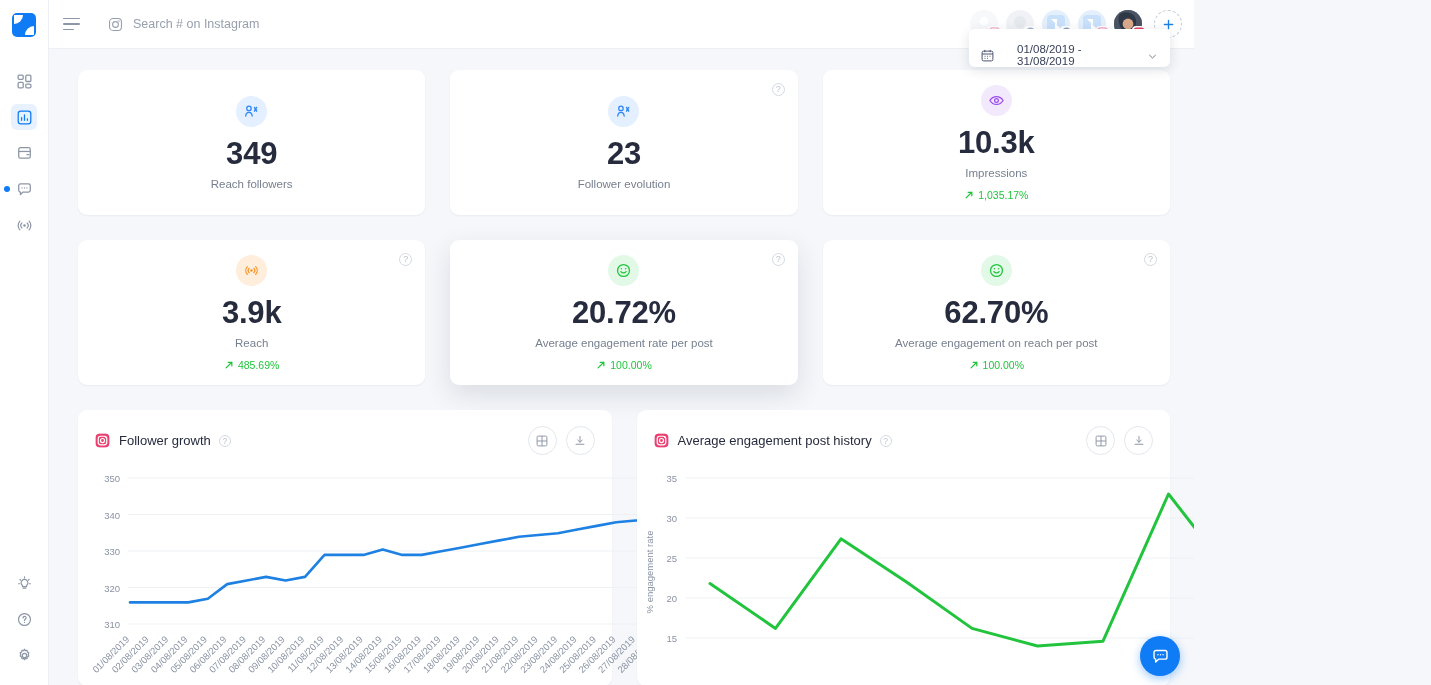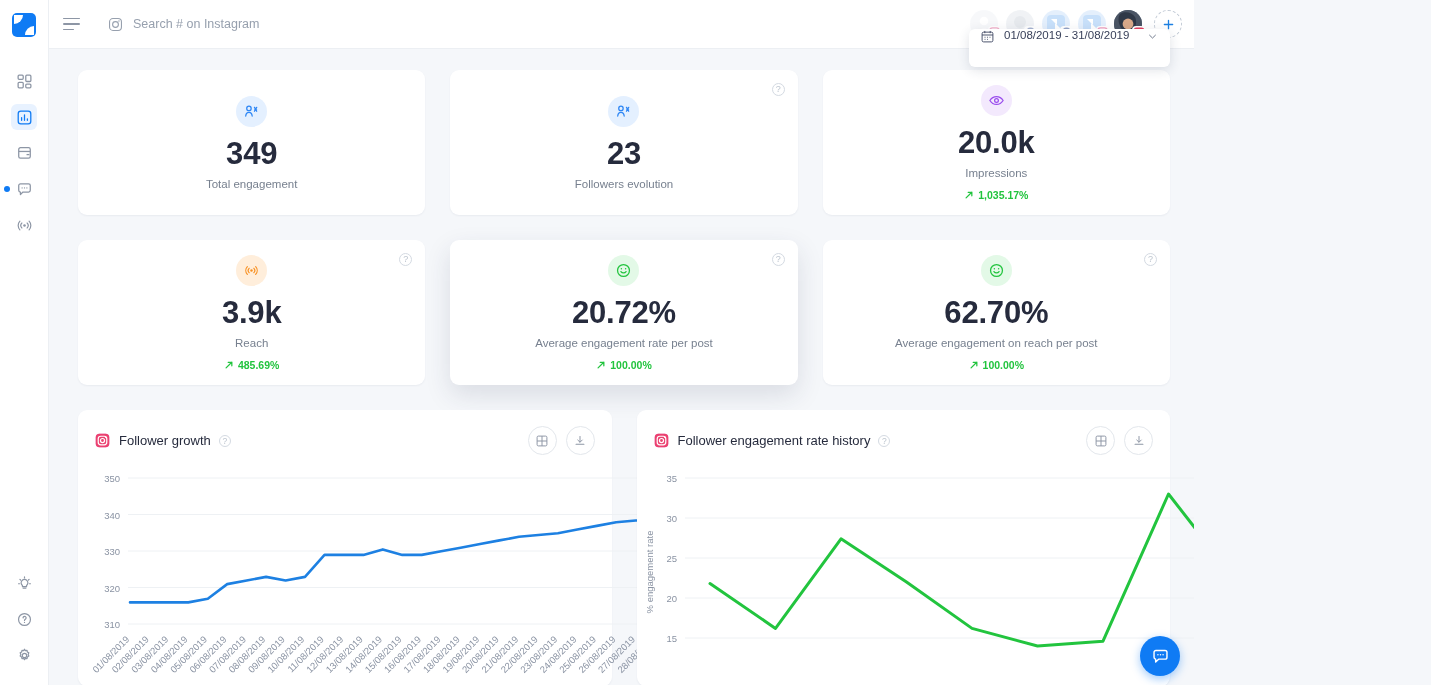--- a/index.html
+++ b/index.html
@@ -106,29 +106,29 @@
   .card-ico {
     width: 31px; height: 31px; border-radius: 50%;
     display:flex; align-items:center; justify-content:center; margin-bottom: 9px;
   }
   .ico-blue { background:#e4f0ff; }
   .ico-purple { background:#f3e9fd; }
   .ico-orange { background:#ffeedb; }
   .ico-green { background:#e3f9e7; }
   .card-value { font-size: 31px; font-weight: bold; color: #262b3d; letter-spacing:-.2px; }
   .card-label { font-size: 11.5px; color: #77808f; margin-top: 6px; }
-  .card-delta { font-size: 10.5px; color: #22c43e; margin-top: 10px; display:flex; align-items:center; gap:4px; font-weight: 700;}
+  .card-delta { font-size: 10.5px; color: #22c43e; margin-top: 10px; display:flex; align-items:center; gap:4px; font-weight: 400;}
 
   .row2 { margin-top: 25px; }
 
   
   .datepicker {
     position: absolute; right: 24px; top: 29px; height: 38px; width: 201px;
     background:#fff; border-radius: 6px; box-shadow: 0 3px 12px rgba(36,50,80,.14);
-    display:flex; align-items:flex-start; padding: 0 11px; gap: 9px; cursor: pointer; z-index: 20;
+    display:flex; align-items:flex-end; padding: 0 11px; gap: 22px; cursor: pointer; z-index: 20;
   }
   .dp-text { font-size: 11.5px; color: #39415a; flex:1 1 auto; font-weight: 500; }
 
   
   .charts-row { display: flex; gap: 25px; margin-top: 25px; }
   .panel {
     flex: 1 1 0; background:#fff; border-radius: 9px;
     box-shadow: 0 1px 2px rgba(36,50,80,.06);
     height: 276px; position: relative; padding: 16px 17px 7px 17px;
   }
@@ -365,44 +365,44 @@
 
       <div class="card">
         <div class="card-ico ico-blue">
           <svg width="17" height="17" viewBox="0 0 20 20" fill="none" stroke="#2f87f5" stroke-width="1.5" stroke-linecap="round">
             <circle cx="7" cy="6.4" r="2.6"></circle>
             <path d="M3.2 15.3c.3-2.7 1.9-4.2 3.8-4.2s3.5 1.5 3.8 4.2"></path>
             <path d="M13.5 5.1l2.6 4.6M16.1 5.1l-2.6 4.6M13.7 8h2.3"></path>
           </svg>
         </div>
         <div class="card-value">349</div>
-        <div class="card-label">Total engagement</div>
+        <div class="card-label">Reach followers</div>
       </div>
 
       <div class="card">
         <div class="card-help">?</div>
         <div class="card-ico ico-blue">
           <svg width="17" height="17" viewBox="0 0 20 20" fill="none" stroke="#2f87f5" stroke-width="1.5" stroke-linecap="round">
             <circle cx="7" cy="6.4" r="2.6"></circle>
             <path d="M3.2 15.3c.3-2.7 1.9-4.2 3.8-4.2s3.5 1.5 3.8 4.2"></path>
             <path d="M13.5 5.1l2.6 4.6M16.1 5.1l-2.6 4.6M13.7 8h2.3"></path>
           </svg>
         </div>
         <div class="card-value">23</div>
-        <div class="card-label">Followers evolution</div>
+        <div class="card-label">Follower evolution</div>
       </div>
 
       <div class="card">
         <div class="card-ico ico-purple">
           <svg width="17" height="17" viewBox="0 0 20 20" fill="none" stroke="#9a4ded" stroke-width="1.5">
             <path d="M2.2 10s2.9-4.6 7.8-4.6S17.8 10 17.8 10s-2.9 4.6-7.8 4.6S2.2 10 2.2 10z" stroke-linejoin="round"></path>
             <circle cx="10" cy="10" r="2.2"></circle>
           </svg>
         </div>
-        <div class="card-value">20.0k</div>
+        <div class="card-value">10.3k</div>
         <div class="card-label">Impressions</div>
         <div class="card-delta">
           <svg width="10" height="10" viewBox="0 0 12 12" stroke="#22c43e" stroke-width="1.5" fill="none" stroke-linecap="round">
             <path d="M2.5 9.5L9.3 2.7M5 2.7h4.4V7"></path>
           </svg>
           <span>1,035.17%</span>
         </div>
       </div>
     </div>
 
@@ -561,21 +561,21 @@
         <div class="panel-head">
           <span class="ig-ico">
             <svg width="15" height="15" viewBox="0 0 20 20">
                 <rect x="1" y="1" width="18" height="18" rx="5" fill="#d6249f"></rect>
                 <rect x="1" y="1" width="18" height="18" rx="5" fill="#fd5949" opacity=".55"></rect>
                 <rect x="4.3" y="4.3" width="11.4" height="11.4" rx="3.4" fill="none" stroke="#fff" stroke-width="1.6"></rect>
                 <circle cx="10" cy="10" r="2.7" fill="none" stroke="#fff" stroke-width="1.6"></circle>
                 <circle cx="14.3" cy="5.7" r=".95" fill="#fff"></circle>
               </svg>
           </span>
-          <span class="panel-title">Follower engagement rate history</span>
+          <span class="panel-title">Average engagement post history</span>
           <span class="panel-help">?</span>
           <div class="panel-actions">
             <div class="pbtn">
               <svg width="14" height="14" viewBox="0 0 20 20" fill="none" stroke="#8d96a5" stroke-width="1.4">
                 <rect x="3" y="3" width="14" height="14" rx="1.8"></rect>
                 <path d="M10 3v14M3 10h14"></path>
               </svg>
             </div>
             <div class="pbtn">
               <svg width="14" height="14" viewBox="0 0 20 20" fill="none" stroke="#8d96a5" stroke-width="1.4" stroke-linecap="round">

